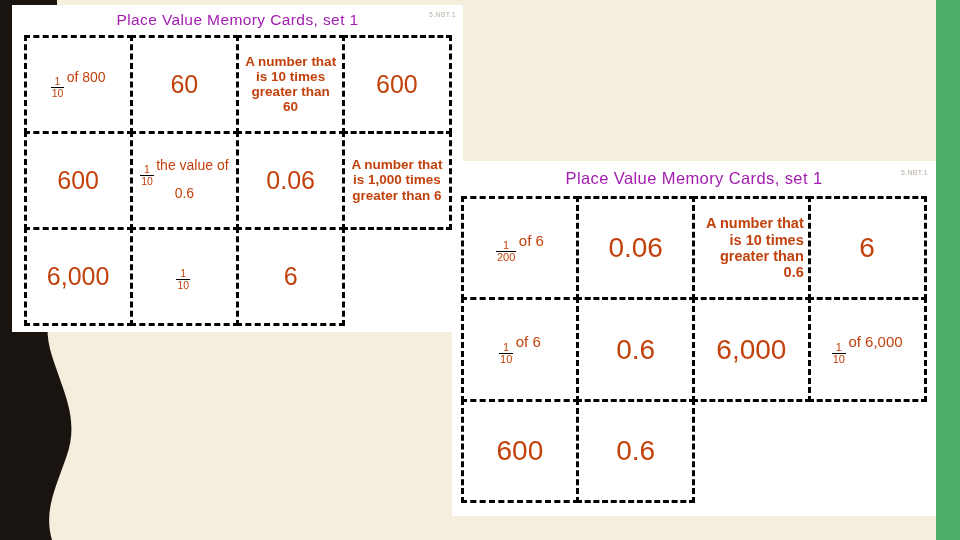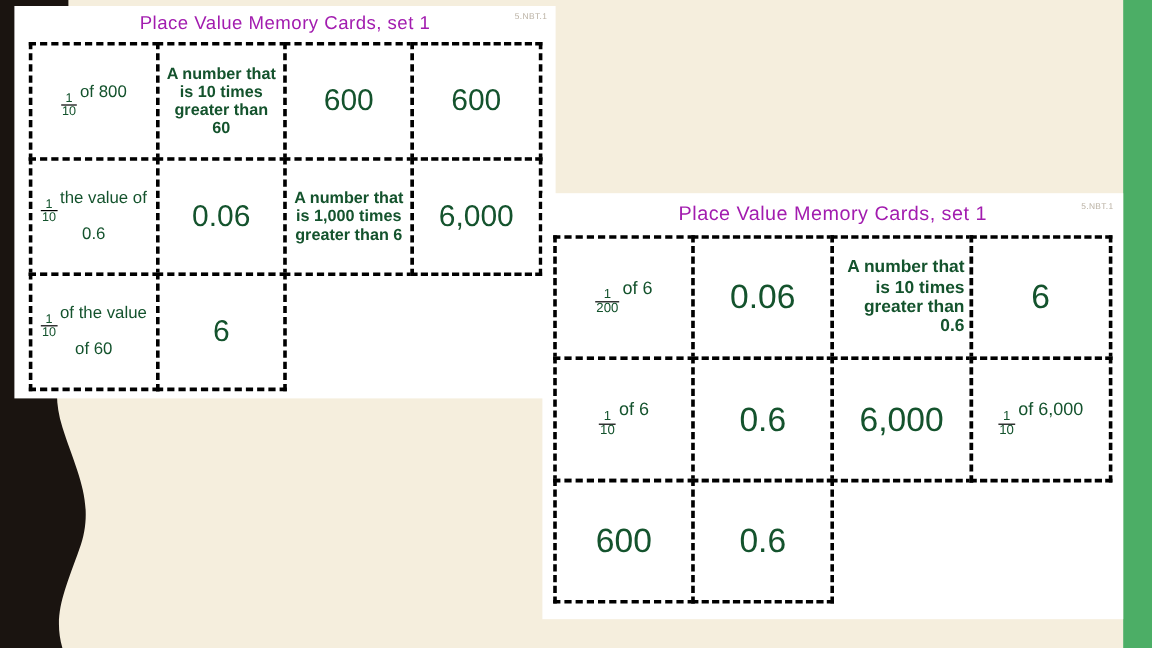--- a/index.html
+++ b/index.html
@@ -39,21 +39,21 @@
     position:absolute;display:grid;
     grid-template-columns:repeat(4,1fr);
     grid-template-rows:repeat(3,1fr);
     box-sizing:border-box;
   }
   .cell{
     box-sizing:border-box;
     border:3px dashed #000;
     margin:-1.5px;              
     display:flex;align-items:center;justify-content:center;
-    text-align:center;color:#14532d;line-height:1.12;
+    text-align:center;color:#c2410c;line-height:1.12;
     padding:2px 4px;
     background:#fff;
   }
   .cell.num{font-weight:400;}
   .cell.txt{font-weight:700;}
 
   
   .frac{
     display:inline-flex;flex-direction:column;align-items:center;
     vertical-align:-0.32em;margin-right:.22em;line-height:1;
@@ -100,20 +100,23 @@
   <div class="sheet" id="sheet1">
     <div class="sheet-title">Place Value Memory Cards, set 1</div>
     <div class="sheet-code">5.NBT.1</div>
     <div class="grid">
         <div class="cell frac-cell">
           <span><span class="frac">
               <span class="n">1</span>
               <span class="d">10</span>
             </span><span>of 800</span></span>
         </div>
+        <div class="cell num">
+          <span>60</span>
+        </div>
         <div class="cell txt">
           <span>A number that is 10 times greater than 60</span>
         </div>
         <div class="cell num">
           <span>600</span>
         </div>
         <div class="cell num">
           <span>600</span>
         </div>
         <div class="cell frac-cell">
@@ -128,21 +131,21 @@
         <div class="cell txt">
           <span>A number that is 1,000 times greater than 6</span>
         </div>
         <div class="cell num">
           <span>6,000</span>
         </div>
         <div class="cell frac-cell">
           <span><span class="frac">
               <span class="n">1</span>
               <span class="d">10</span>
-            </span><span>of the value of 60</span></span>
+            </span></span>
         </div>
         <div class="cell num">
           <span>6</span>
         </div>
       </div>
   </div>
 
   <div class="sheet" id="sheet2">
     <div class="sheet-title">Place Value Memory Cards, set 1</div>
     <div class="sheet-code">5.NBT.1</div>

